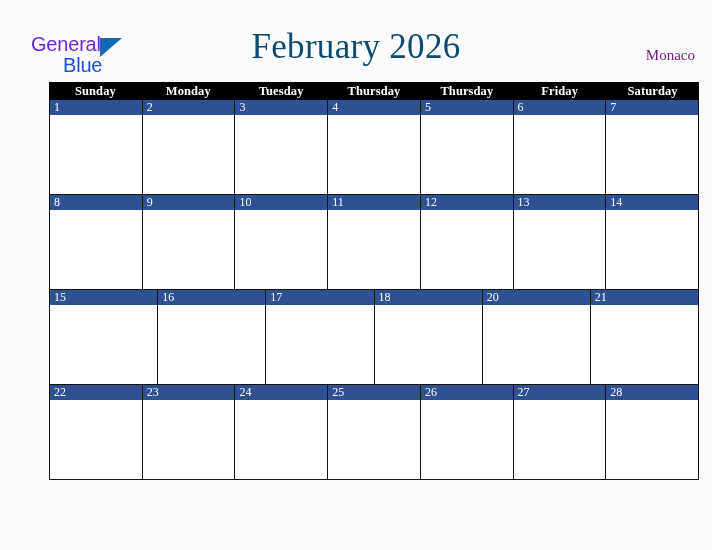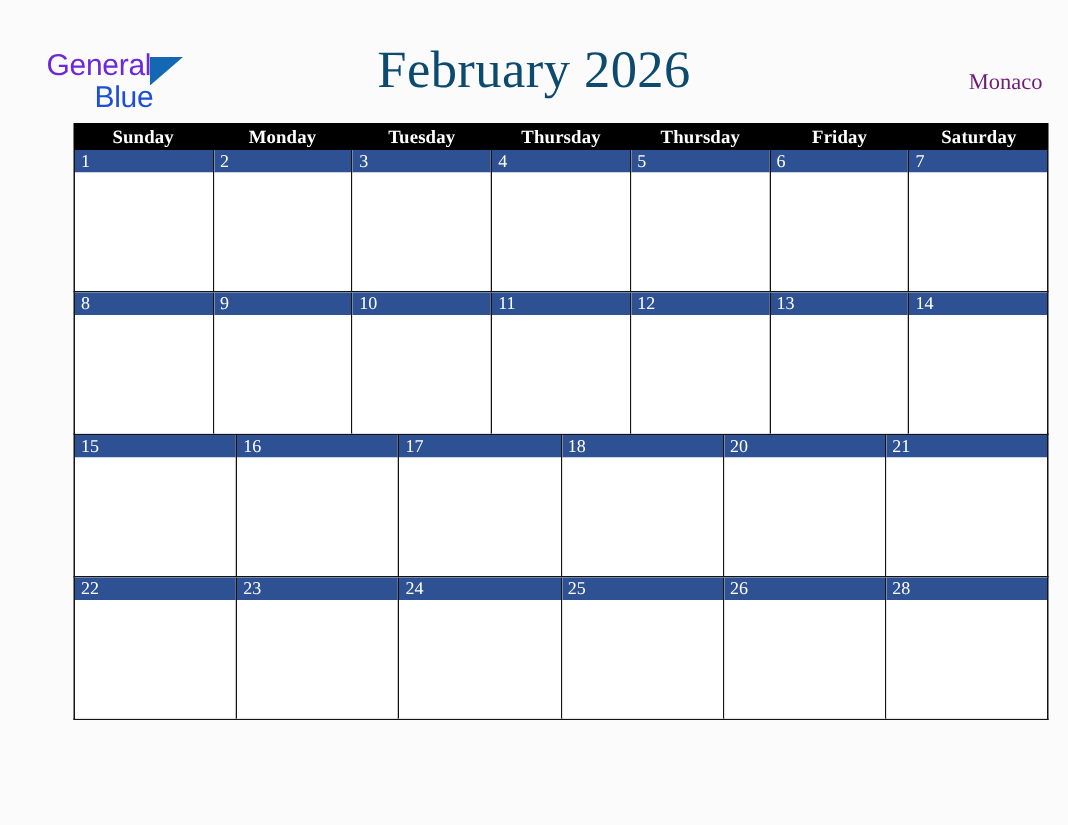--- a/index.html
+++ b/index.html
@@ -350,19 +350,25 @@
       <div class="day-body"></div>
     </div>
     <div class="day-cell">
       <div class="day-band">
         <span class="day-num">26</span>
       </div>
       <div class="day-body"></div>
     </div>
     <div class="day-cell">
       <div class="day-band">
+        <span class="day-num">27</span>
+      </div>
+      <div class="day-body"></div>
+    </div>
+    <div class="day-cell">
+      <div class="day-band">
         <span class="day-num">28</span>
       </div>
       <div class="day-body"></div>
     </div>
   </div>
 
 </div>
 
 </body></html>

